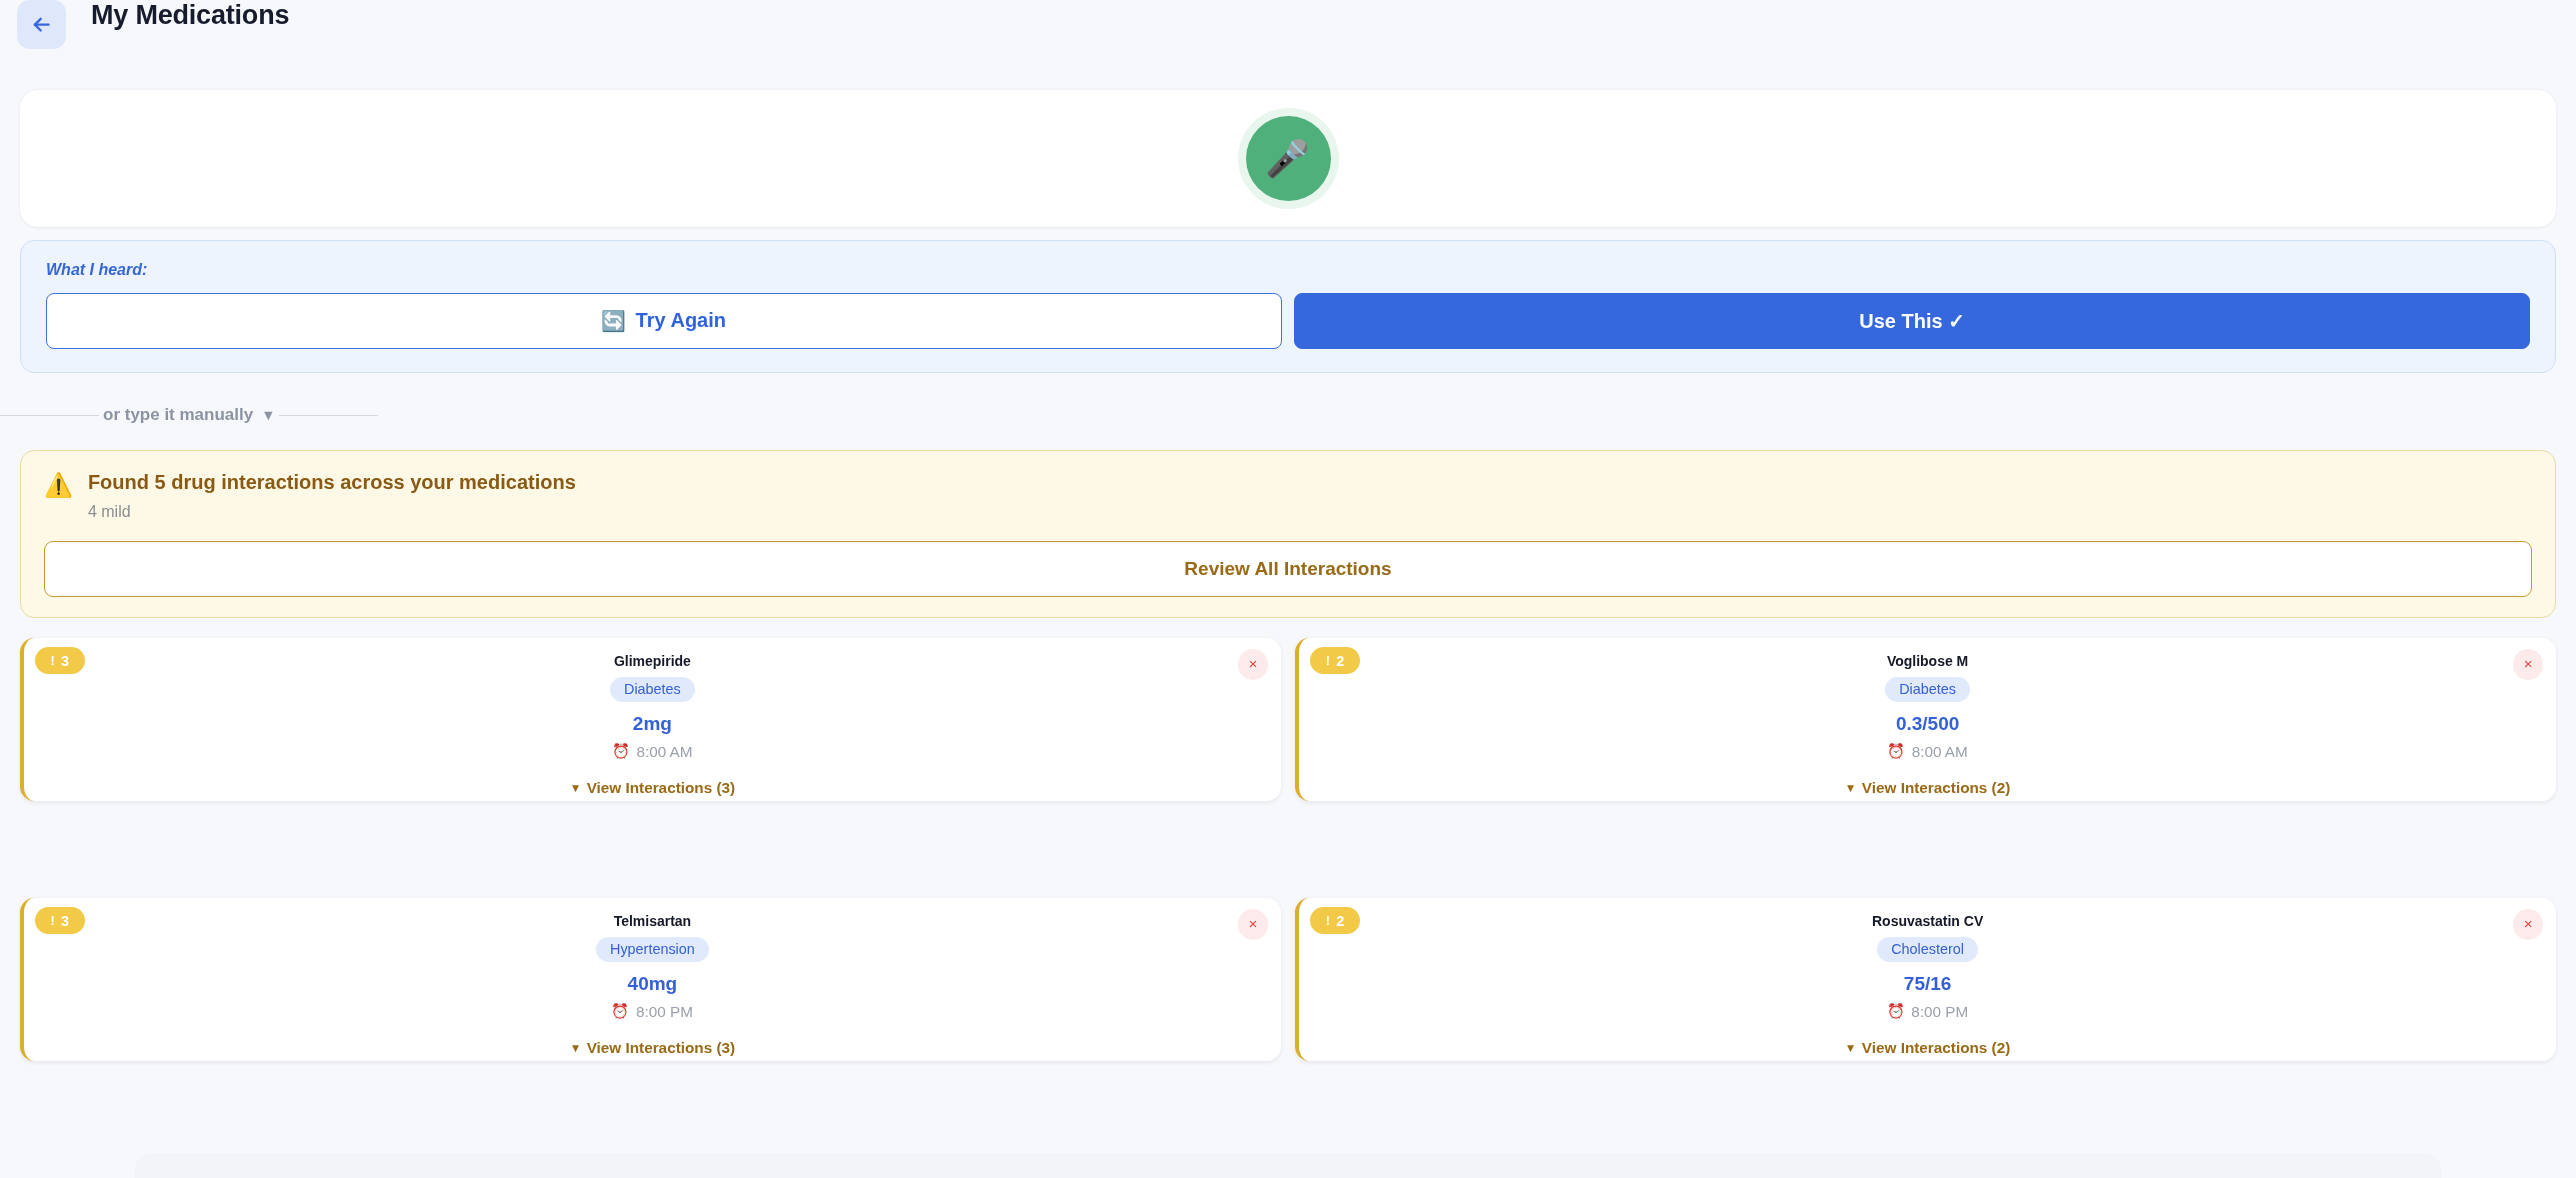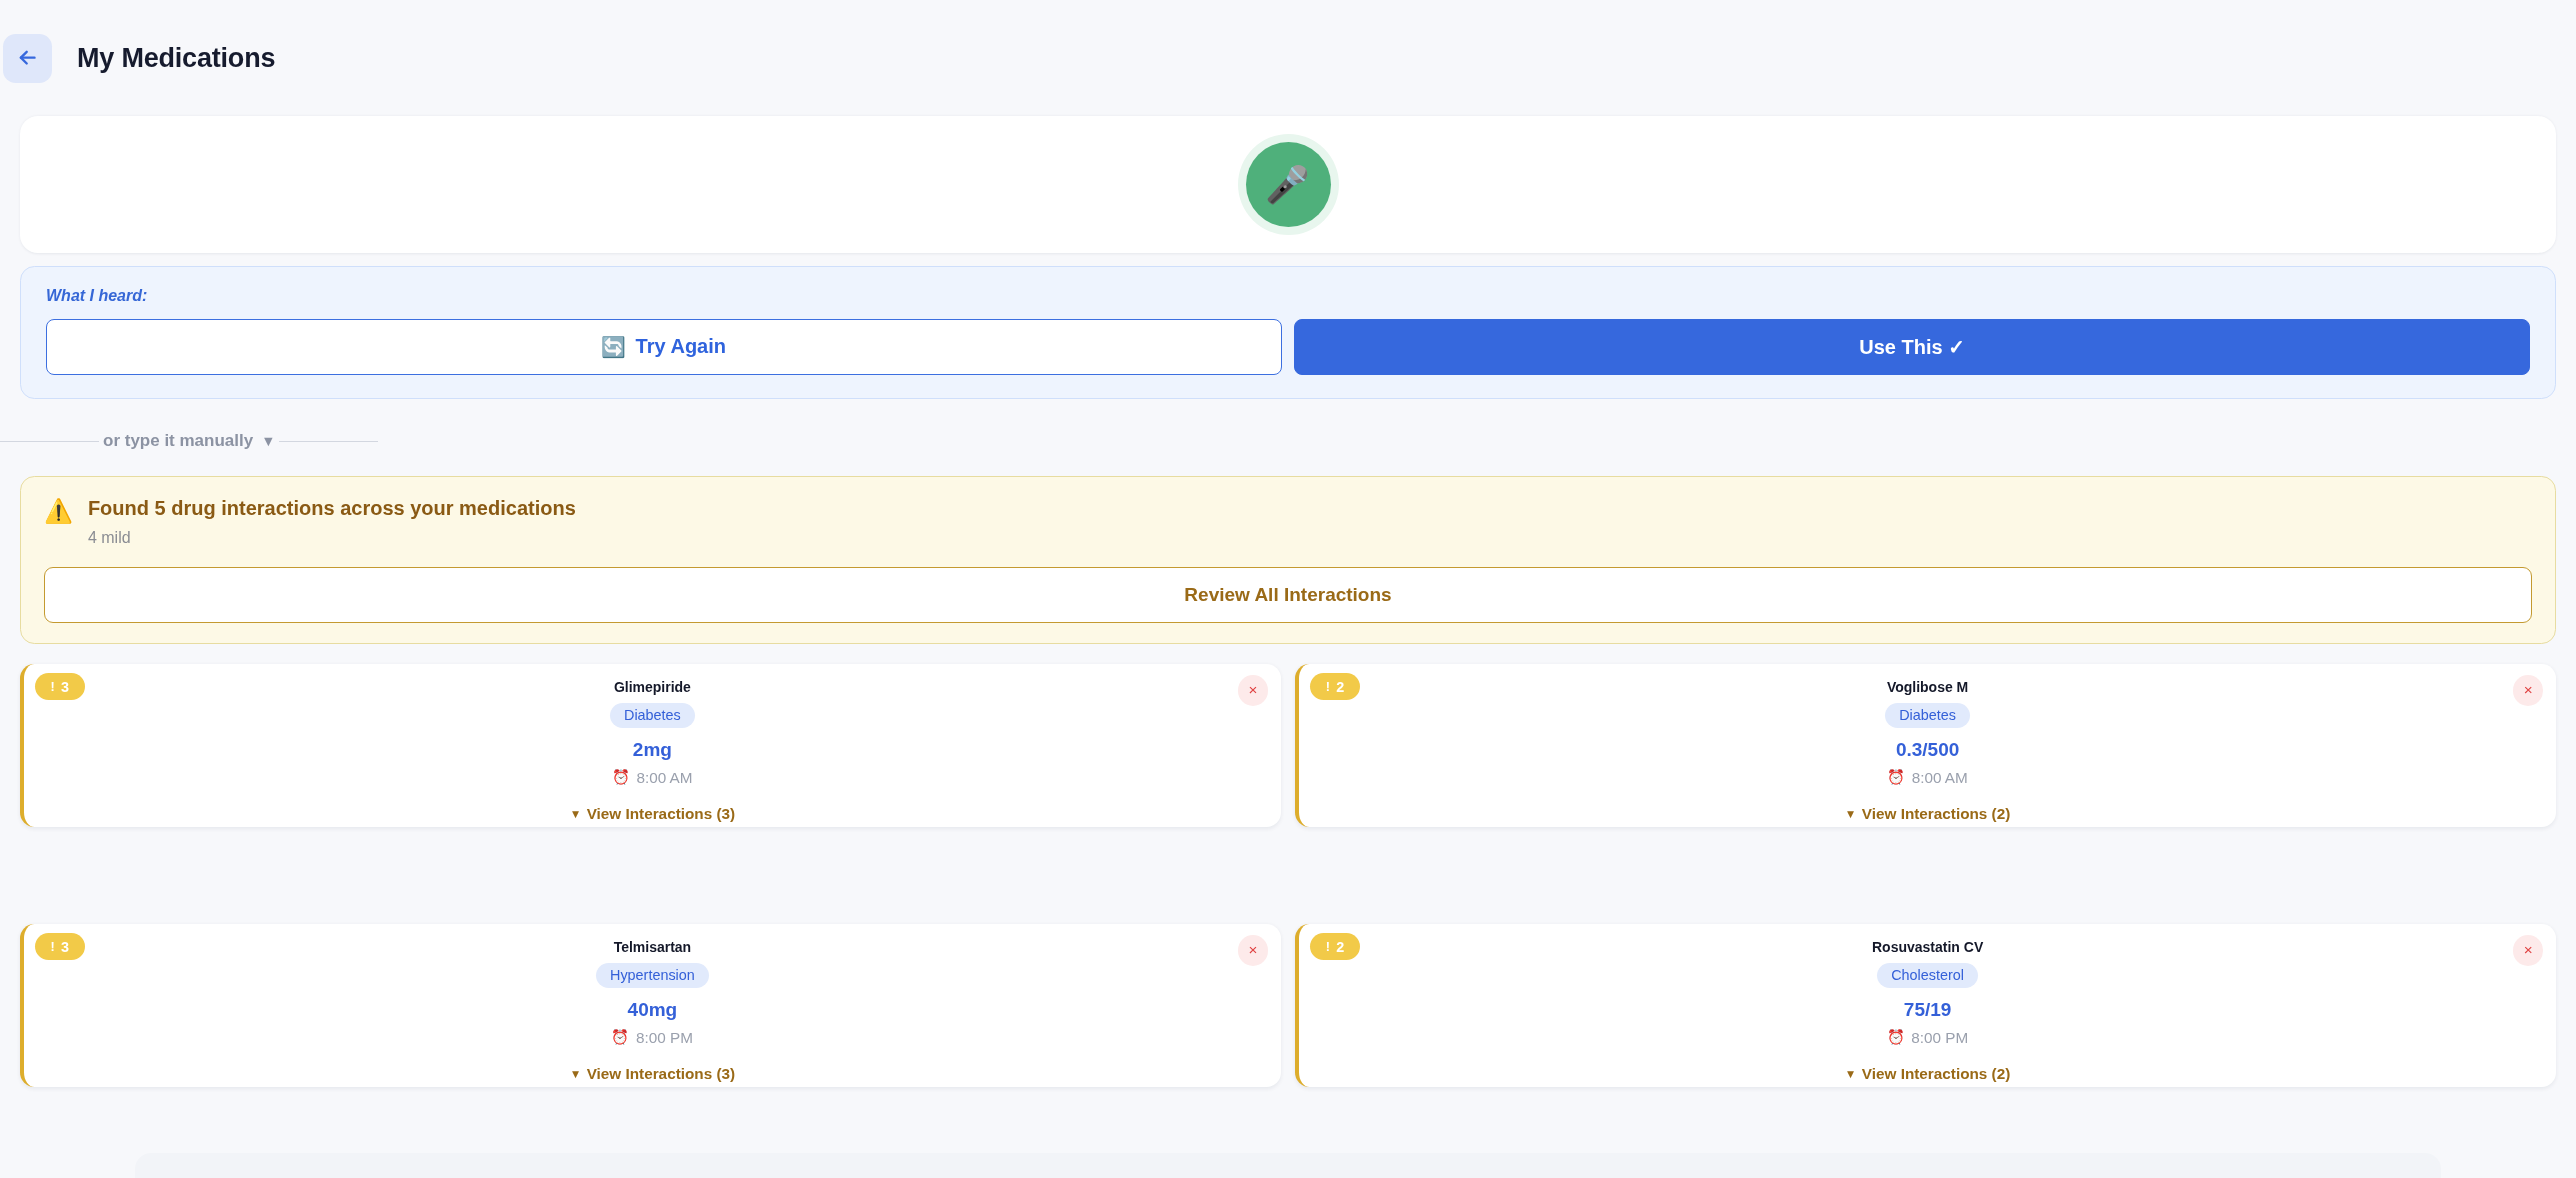--- a/index.html
+++ b/index.html
@@ -12,24 +12,24 @@
   }
   .app {
     width: 2576px;
     height: 1178px;
     background: #f7f8fb;
     position: relative;
   }
 
   
   .header {
-    height: 116px;
-    display: flex;
-    align-items: center;
-    padding: 0 0 0 3px;
+    height: 90px;
+    display: flex;
+    align-items: flex-start;
+    padding: 0 0 0 17px;
     background: #f7f8fb;
   }
   .back-btn {
     width: 49px; height: 49px;
     border-radius: 12.6px;
     background: #dfe7fa;
     display: flex; align-items: center; justify-content: center;
     border: none;
     cursor: pointer;
     flex: 0 0 auto;
@@ -419,21 +419,21 @@
       <div class="med-card">
         <div class="badge">
           <span class="warn">!</span>
           <span>2</span>
         </div>
         <button class="del-btn">
           <span>×</span>
         </button>
         <div class="med-name">Rosuvastatin CV</div>
         <div class="med-tag">Cholesterol</div>
-        <div class="med-dose">75/19</div>
+        <div class="med-dose">75/16</div>
         <div class="med-time">
           <span class="emoji">⏰</span>
           <span>8:00 PM</span>
         </div>
         <div class="med-link">
           <span class="caret">▼</span>
           <span>View Interactions (2)</span>
         </div>
       </div>
     </div>

